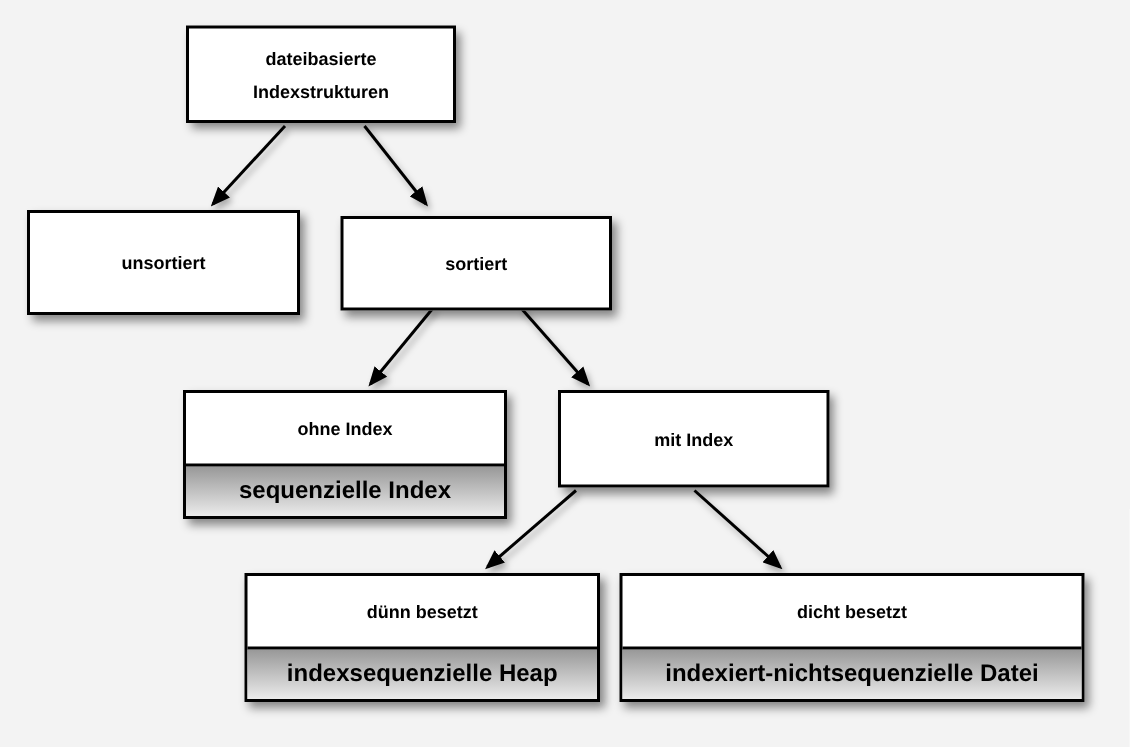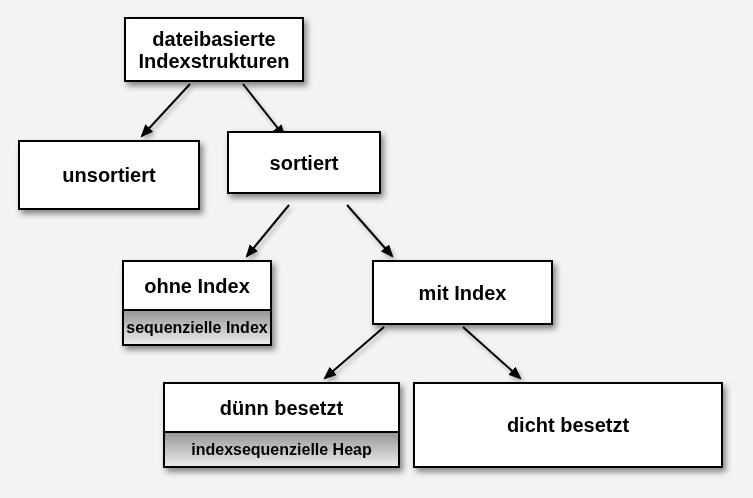--- a/index.html
+++ b/index.html
@@ -39,21 +39,21 @@
     border: 2px solid var(--node-border);
     box-shadow: 3px 4px 6px rgba(0,0,0,0.45);
     color: var(--text);
   }
   .node-label {
     flex: 1;
     display: flex;
     align-items: center;
     justify-content: center;
     text-align: center;
-    font-size: 20px;
+    font-size: 12px;
     font-weight: bold;
     line-height: 22px;
     padding: 0 6px;
   }
   .node-sublabel {
     height: 35px;
     flex: 0 0 35px;
     display: flex;
     align-items: center;
     justify-content: center;
@@ -85,35 +85,36 @@
   </svg>
 
   <div class="node" style="left:124px; top:17px; width:180px; height:65px;">
     <div class="node-label">dateibasierte Indexstrukturen</div>
   </div>
 
   <div class="node" style="left:18px; top:140px; width:182px; height:70px;">
     <div class="node-label">unsortiert</div>
   </div>
 
-  <div class="node" style="left:227px; top:131px; width:154px; height:63px;">
+  <div class="node" style="left:227px; top:144px; width:181px; height:63px;">
     <div class="node-label">sortiert</div>
   </div>
 
-  <div class="node" style="left:122px; top:260px; width:150px; height:86px;">
+  <div class="node" style="left:122px; top:260px; width:216px; height:86px;">
     <div class="node-label">ohne Index</div>
     <div class="node-sublabel">sequenzielle Index</div>
   </div>
 
   <div class="node" style="left:330px; top:260px; width:181px; height:65px;margin-left:42px;">
     <div class="node-label">mit Index</div>
   </div>
 
   <div class="node" style="left:163px; top:382px; width:237px; height:86px;">
     <div class="node-label">dünn besetzt</div>
     <div class="node-sublabel">indexsequenzielle Heap</div>
   </div>
 
   <div class="node" style="left:413px; top:382px; width:310px; height:86px;">
     <div class="node-label">dicht besetzt</div>
+    <div class="node-sublabel">indexiert-nichtsequenzielle Datei</div>
   </div>
 
 </div>
 
 </body></html>

